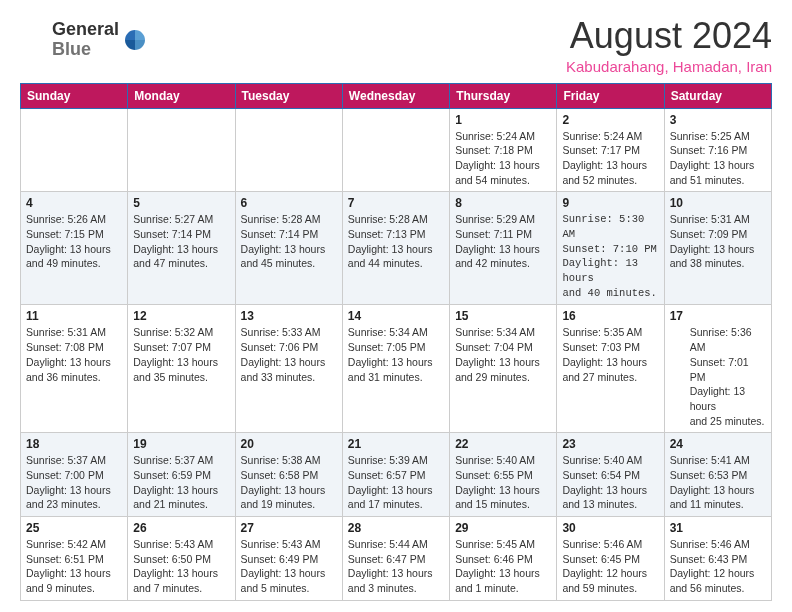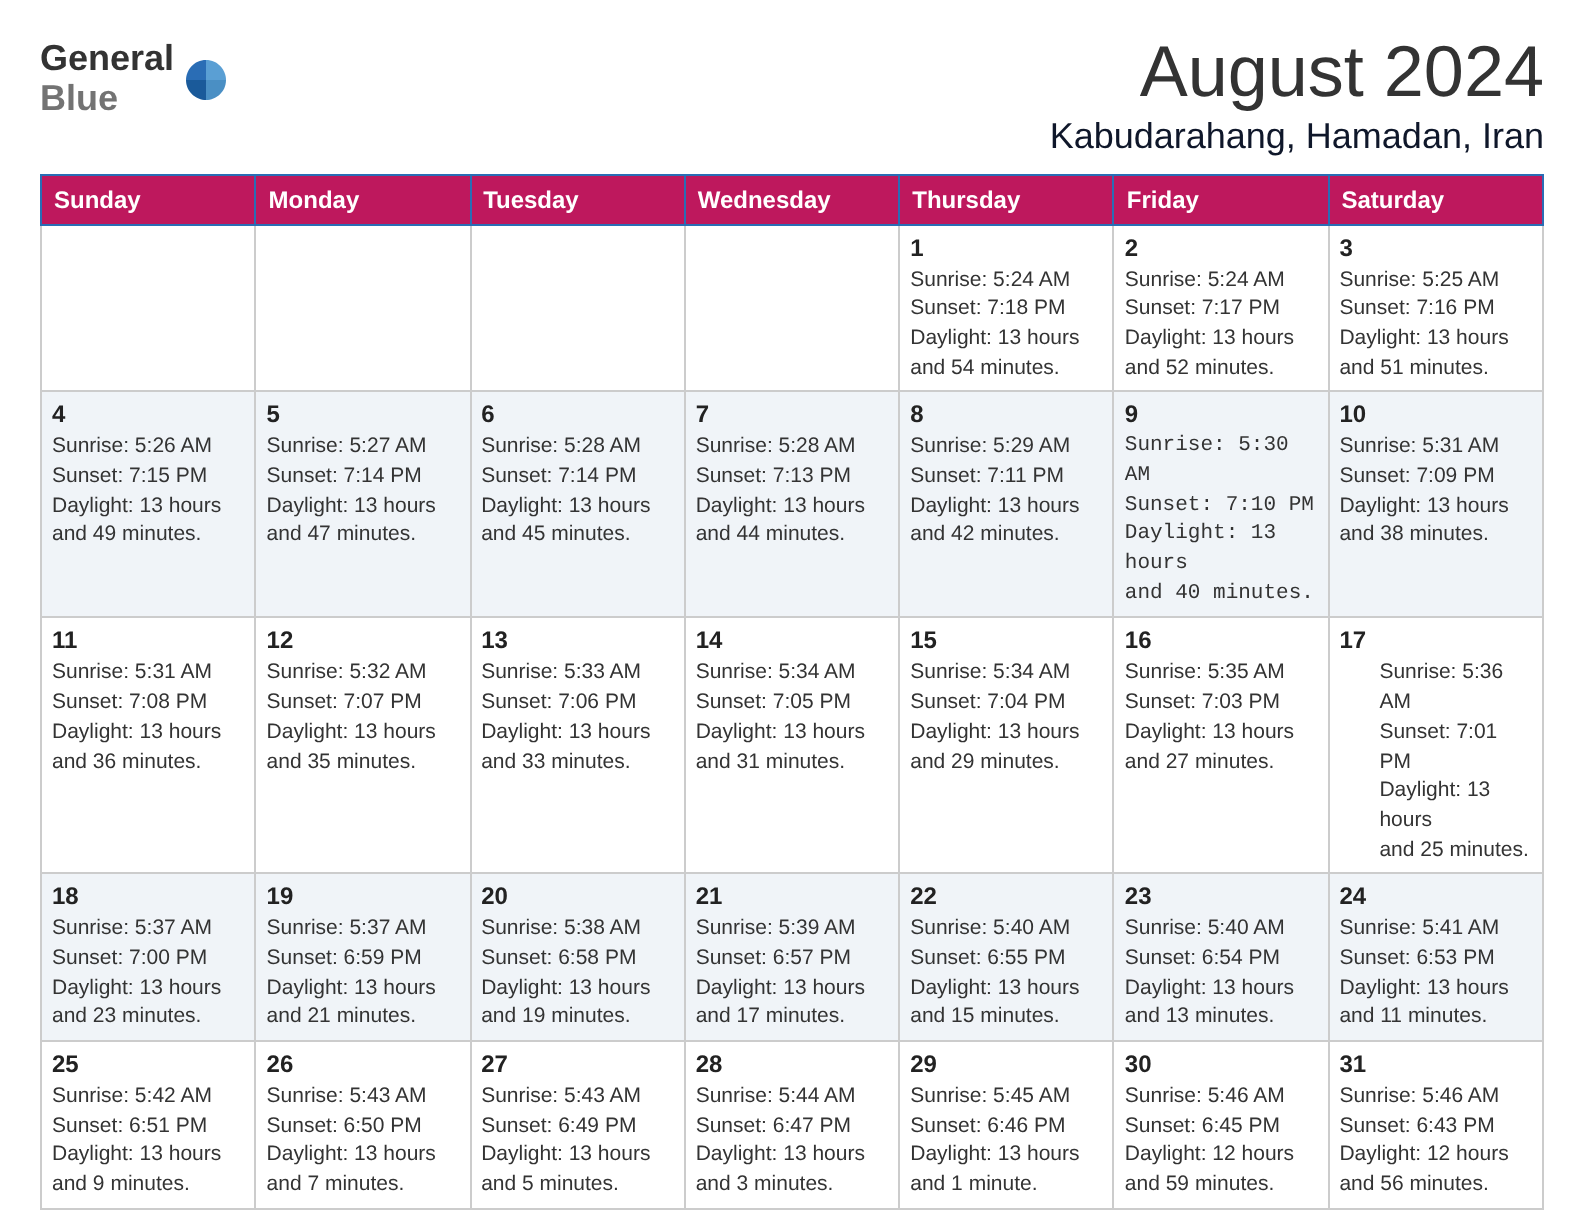--- a/index.html
+++ b/index.html
@@ -13,20 +13,21 @@
     .page {
       width: 792px;
       min-height: 612px;
       padding: 16px 20px 10px 20px;
     }
     .header-row {
       display: flex;
       justify-content: space-between;
       align-items: flex-start;
       margin-bottom: 8px;
+      margin-left: 32px;
     }
     .logo {
       display: flex;
       align-items: center;
       margin-top: 4px;
     }
     .logo-text {
       font-size: 18px;
       font-weight: bold;
       line-height: 1.1;
@@ -41,22 +42,22 @@
     .title-area {
       text-align: right;
     }
     .month-year {
       font-size: 36px;
       font-weight: normal;
       color: #333;
       line-height: 1.1;
     }
     .location {
-      font-size: 18px;
-      color: #0f172a;
+      font-size: 15px;
+      color: #ec4899;
       margin-top: 2px;
     }
     .calendar {
       width: 100%;
       border-collapse: collapse;
       margin-top: 4px;
       font-size: 11px;
     }
     .calendar th {
       background-color: #be185d;

